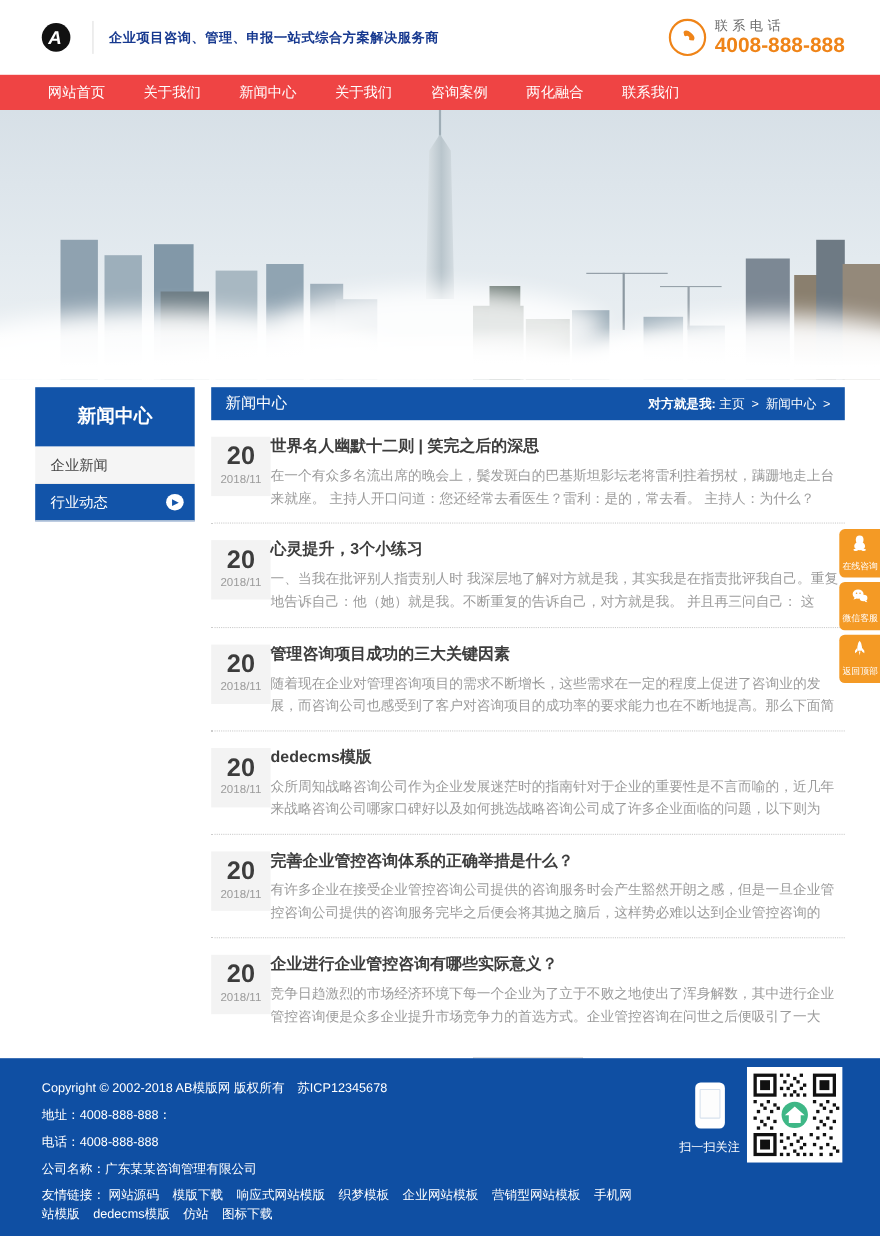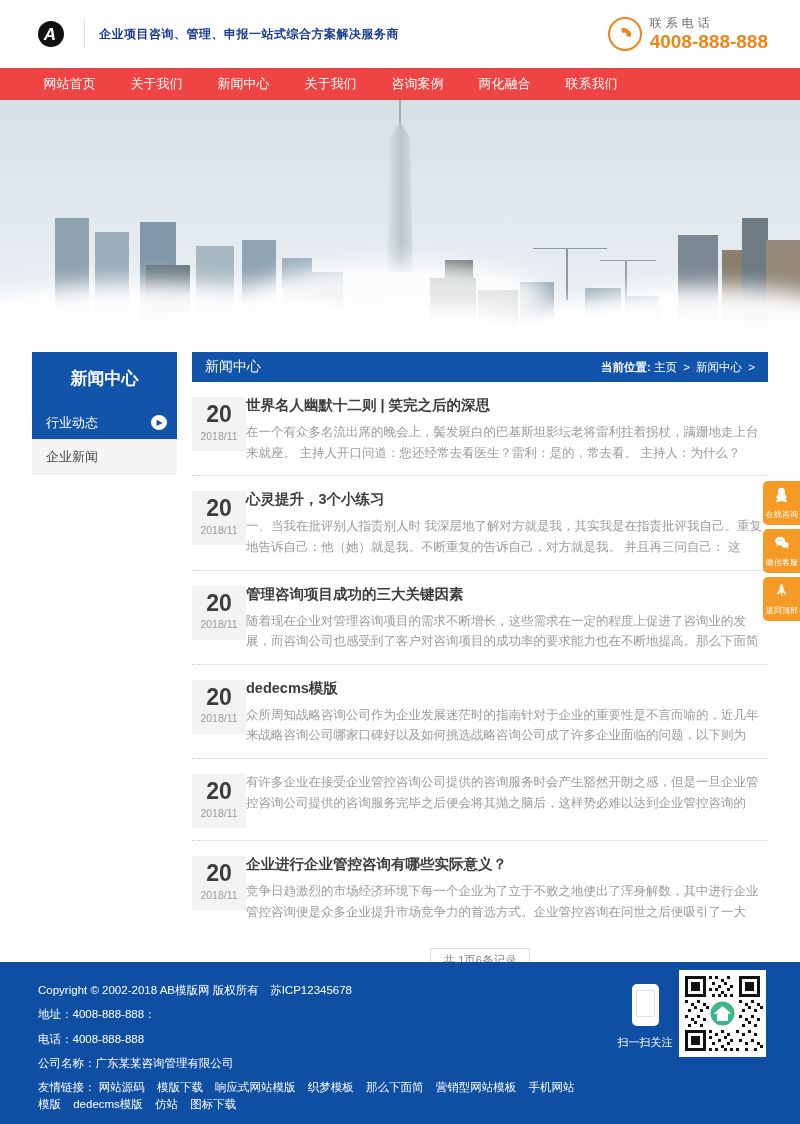--- a/index.html
+++ b/index.html
@@ -177,37 +177,37 @@
       <div class="fog" style="left:90px;top:210px;width:650px;height:80px;opacity:1;"></div>
       <div class="fog-bottom"></div>
     </div>
   </div>
 
   <div class="main">
 
     <aside class="sidebar">
       <div class="side-title">新闻中心</div>
 
+        <div class="side-item">
+          <span>企业新闻</span>
+
+        </div>
+
         <div class="side-item active">
           <span>行业动态</span>
           <span class="side-arrow">▶</span>
         </div>
 
-        <div class="side-item">
-          <span>企业新闻</span>
-
-        </div>
-
     </aside>
 
     <section class="content">
       <div class="content-head">
         <span class="ch-title">新闻中心</span>
         <span class="breadcrumb">
-          <b>当前位置:</b>
+          <b>对方就是我:</b>
           <a>主页</a>
           <span class="sep">&gt;</span>
           <a>新闻中心</a>
           <span class="sep">&gt;</span>
         </span>
       </div>
 
       <div class="news-list">
 
           <article class="news-item">
@@ -253,20 +253,21 @@
               <p class="news-summary">众所周知战略咨询公司作为企业发展迷茫时的指南针对于企业的重要性是不言而喻的，近几年来战略咨询公司哪家口碑好以及如何挑选战略咨询公司成了许多企业面临的问题，以下则为</p>
             </div>
           </article>
 
           <article class="news-item">
             <div class="date-box">
               <div class="day">20</div>
               <div class="ym">2018/11</div>
             </div>
             <div class="news-text">
+              <h3 class="news-title">完善企业管控咨询体系的正确举措是什么？</h3>
               <p class="news-summary">有许多企业在接受企业管控咨询公司提供的咨询服务时会产生豁然开朗之感，但是一旦企业管控咨询公司提供的咨询服务完毕之后便会将其抛之脑后，这样势必难以达到企业管控咨询的</p>
             </div>
           </article>
 
           <article class="news-item">
             <div class="date-box">
               <div class="day">20</div>
               <div class="ym">2018/11</div>
             </div>
             <div class="news-text">
@@ -330,21 +331,21 @@
       <span>友情链接：</span>
       
         <a>网站源码</a>
       
         <a>模版下载</a>
       
         <a>响应式网站模版</a>
       
         <a>织梦模板</a>
       
-        <a>那么下面简</a>
+        <a>企业网站模板</a>
       
         <a>营销型网站模板</a>
       
         <a>手机网站模版</a>
       
         <a>dedecms模版</a>
       
         <a>仿站</a>
       
         <a>图标下载</a>

